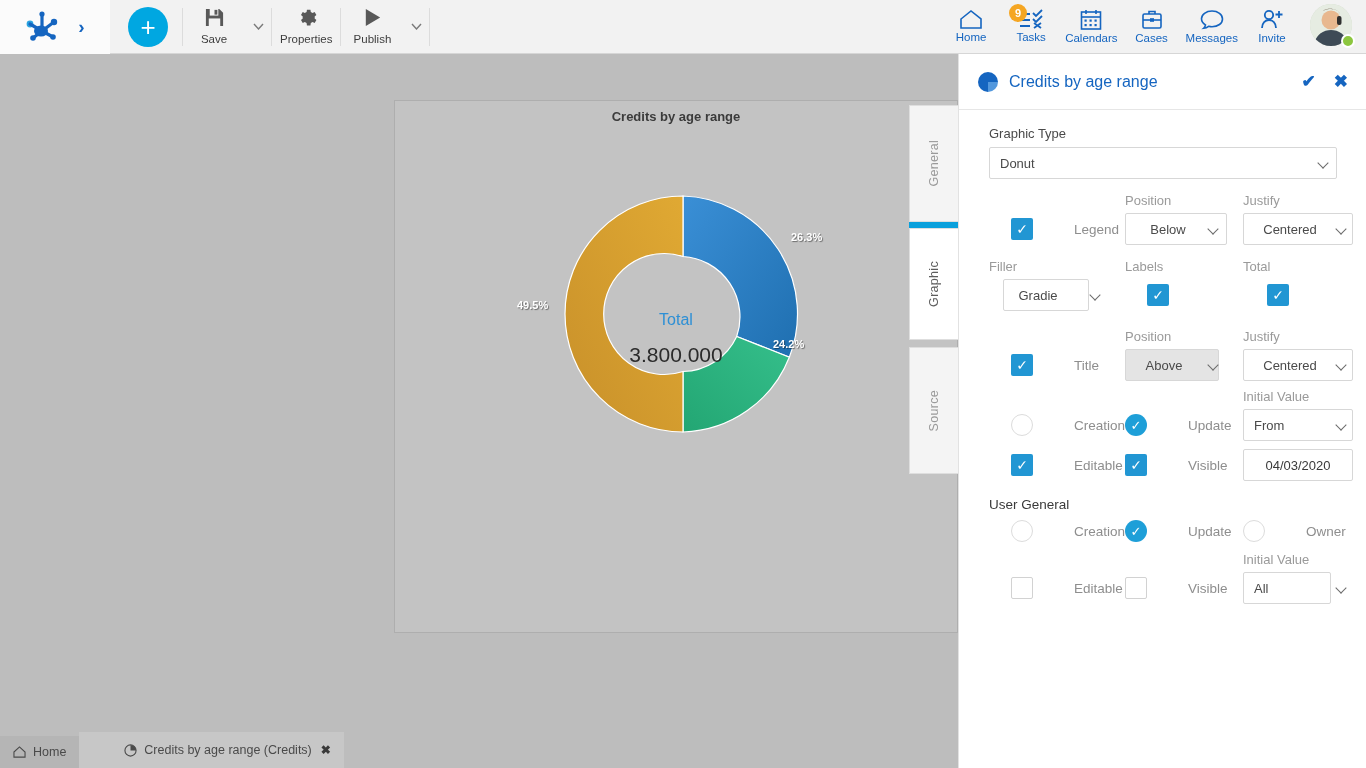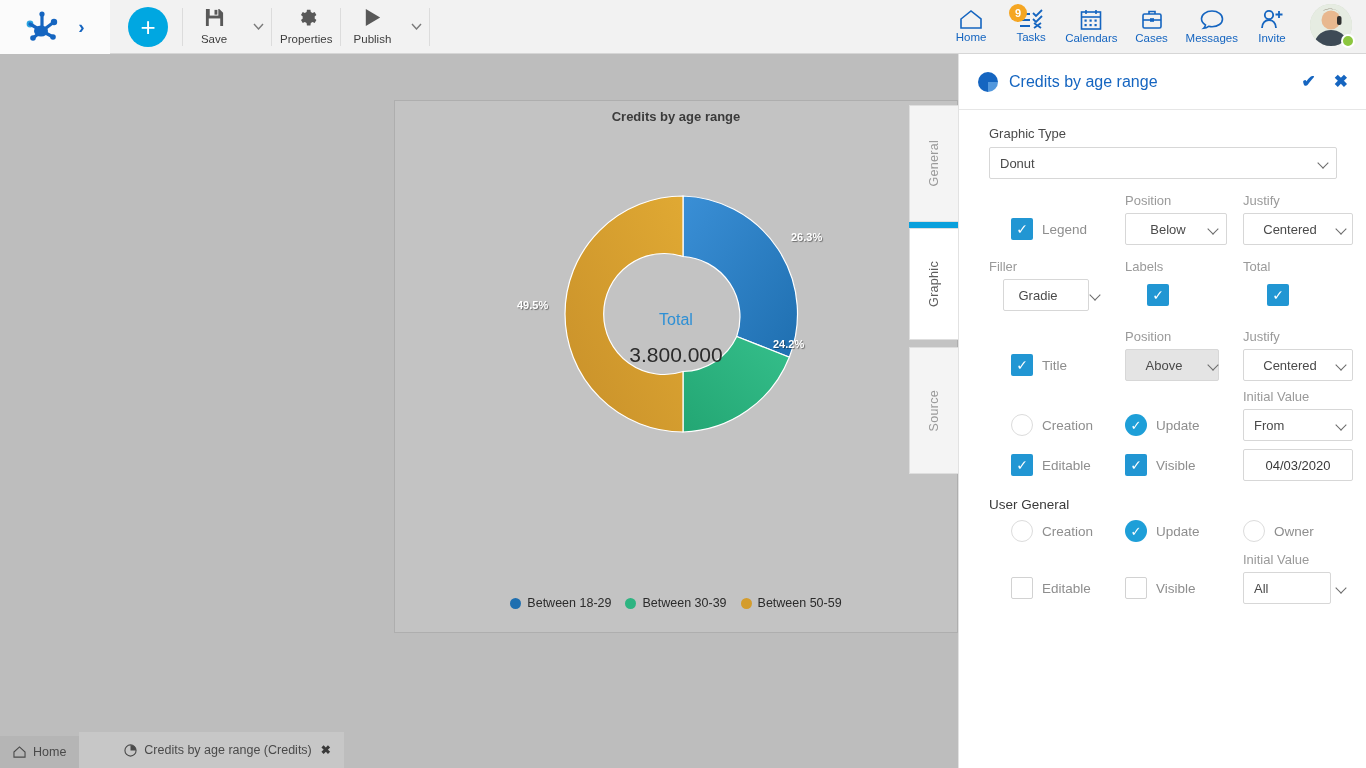--- a/index.html
+++ b/index.html
@@ -169,21 +169,21 @@
   .grid3 { display: grid; grid-template-columns: 120px 102px 112px; column-gap: 16px; align-items: center; }
 
   .chk {
     width: 22px; height: 22px; border-radius: 2px; flex: none; cursor: pointer;
     display: flex; align-items: center; justify-content: center;
   }
   .chk.on { background: #2196d3; }
   .chk.off { background: #fff; border: 1px solid #d2d2d2; }
   .chk .tick { color: #fff; font-size: 14px; line-height: 1; }
   .ctrl-row { display: flex; align-items: center; gap: 9px; }
-  .ctrl-row .cap { font-size: 13.5px; color: #8e8e8e; }
+  .ctrl-row .cap { font-size: 13.5px; color: #8e8e8e; margin-left: 32px; }
 
   .radio { width: 22px; height: 22px; border-radius: 50%; flex: none; cursor: pointer;
            display: flex; align-items: center; justify-content: center; }
   .radio.on { background: #1e9fd8; }
   .radio.off { background: #fff; border: 1.5px solid #dcdcdc; }
   .radio .tick { color: #fff; font-size: 13px; line-height: 1; }
 
   
   .bottombar {
     position: absolute; left: 0; bottom: 0; width: 958px; height: 40px;
@@ -371,34 +371,20 @@
 
           <path d="M288 301 A 118 118 0 1 1 288 65 L 288 125.5 A 60.5 60.5 0 1 0 288 240.5 Z" fill="url(#gGold)" stroke="#ffffff" stroke-width="1.2"></path>
         </svg>
         <div class="slice-label" style="left:396px; top:100px;">26.3%</div>
         <div class="slice-label" style="left:378px; top:207px;">24.2%</div>
         <div class="slice-label" style="left:122px; top:168px;">49.5%</div>
         <div class="donut-total-lbl">Total</div>
         <div class="donut-total-val">3.800.000</div>
       </div>
 
-      <div class="legend">
-        <div class="legend-item">
-          <span class="legend-swatch" style="background:#1f6fb0"></span>
-          <span class="legend-text">Between 18-29</span>
-        </div>
-        <div class="legend-item">
-          <span class="legend-swatch" style="background:#2db481"></span>
-          <span class="legend-text">Between 30-39</span>
-        </div>
-        <div class="legend-item">
-          <span class="legend-swatch" style="background:#d49c2c"></span>
-          <span class="legend-text">Between 50-59</span>
-        </div>
-      </div>
     </div>
   </div>
 
   <div class="vtabs">
     <div class="vtab inactive" style="height:117px">
       <span>General</span>
     </div>
     <div class="vtab-accent"></div>
     <div class="vtab active" style="height:112px">
       <span>Graphic</span>

